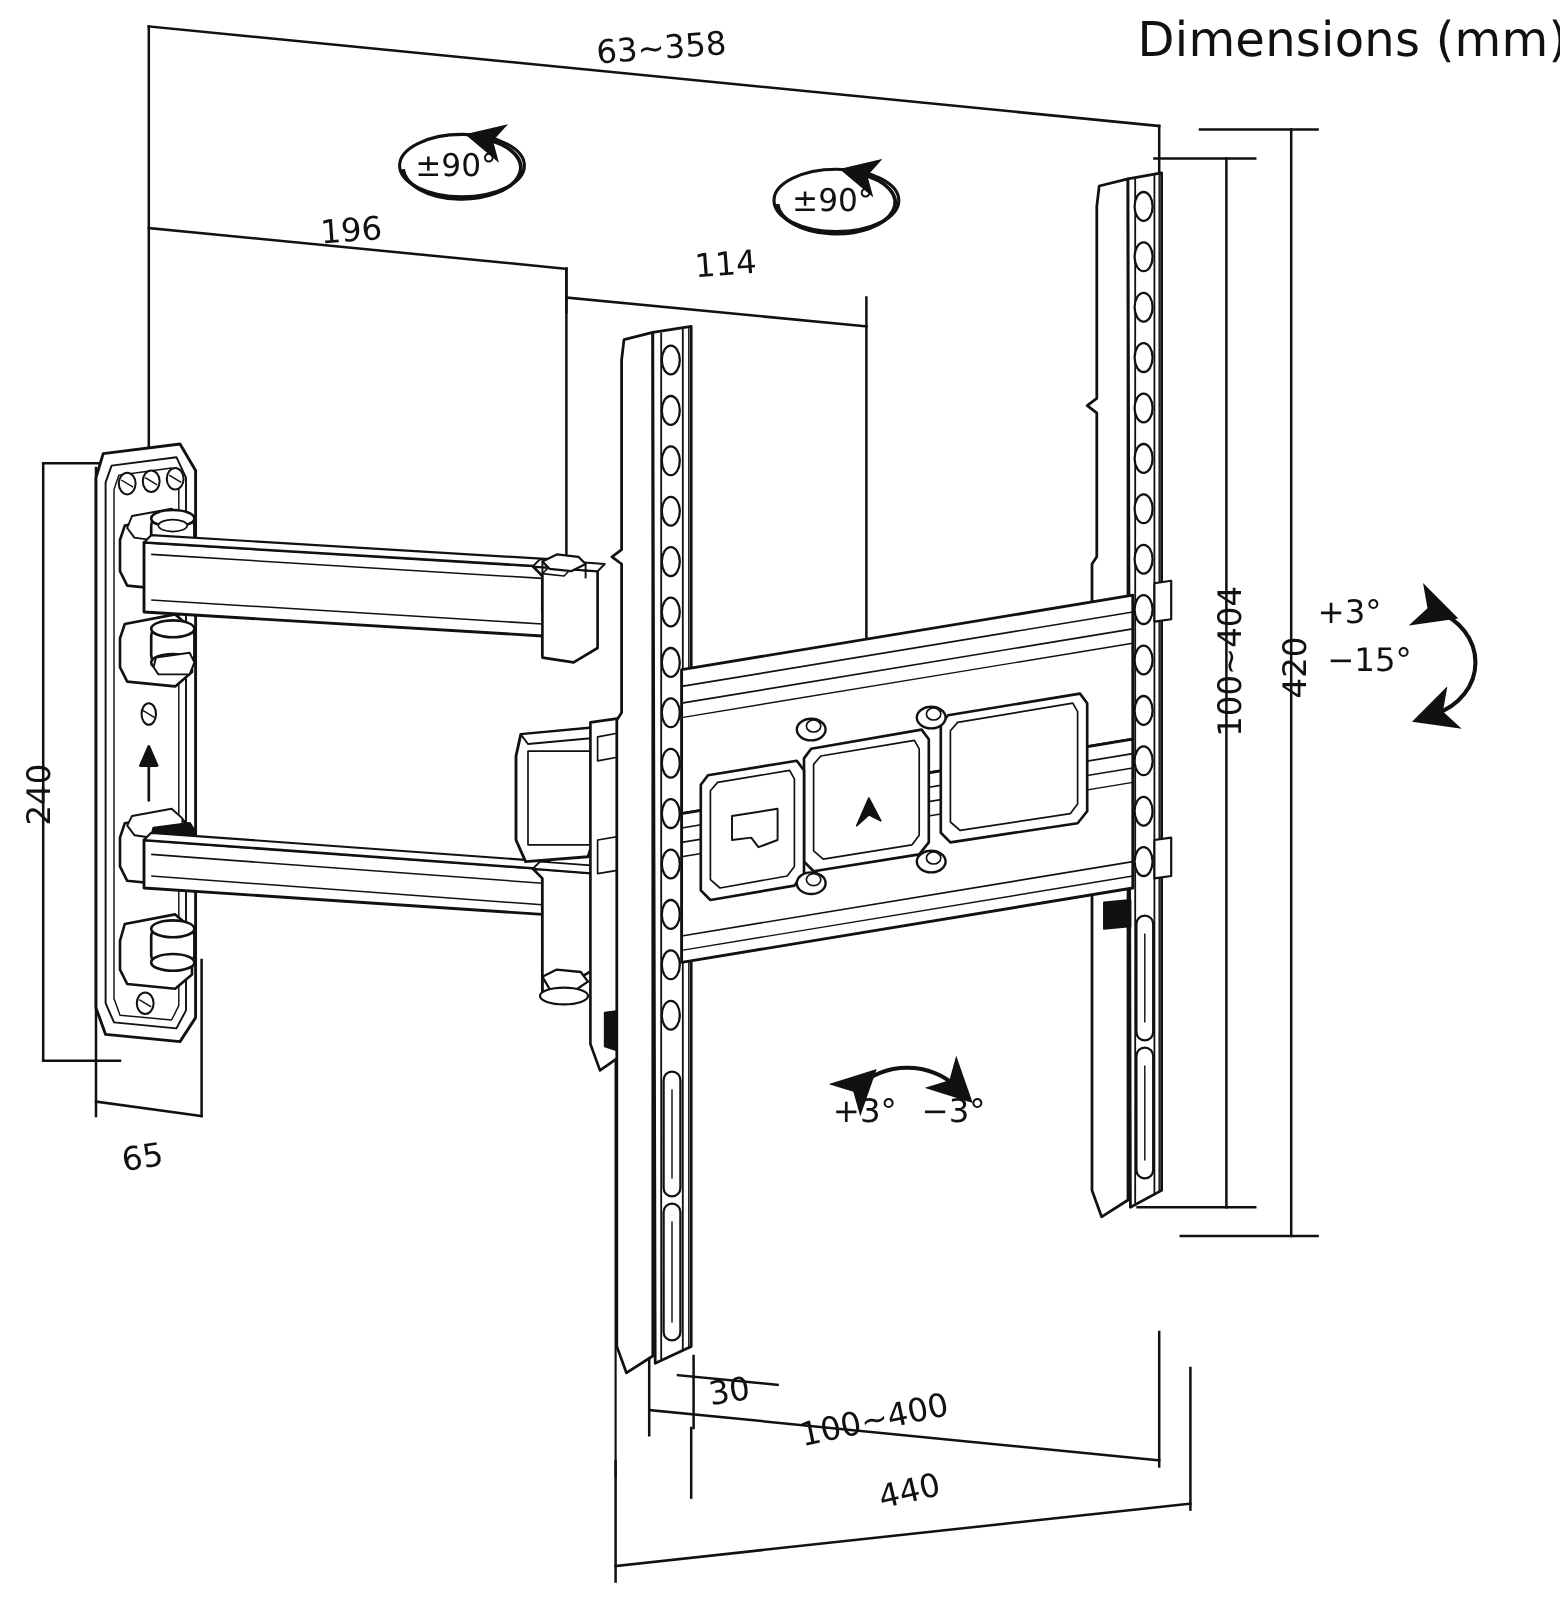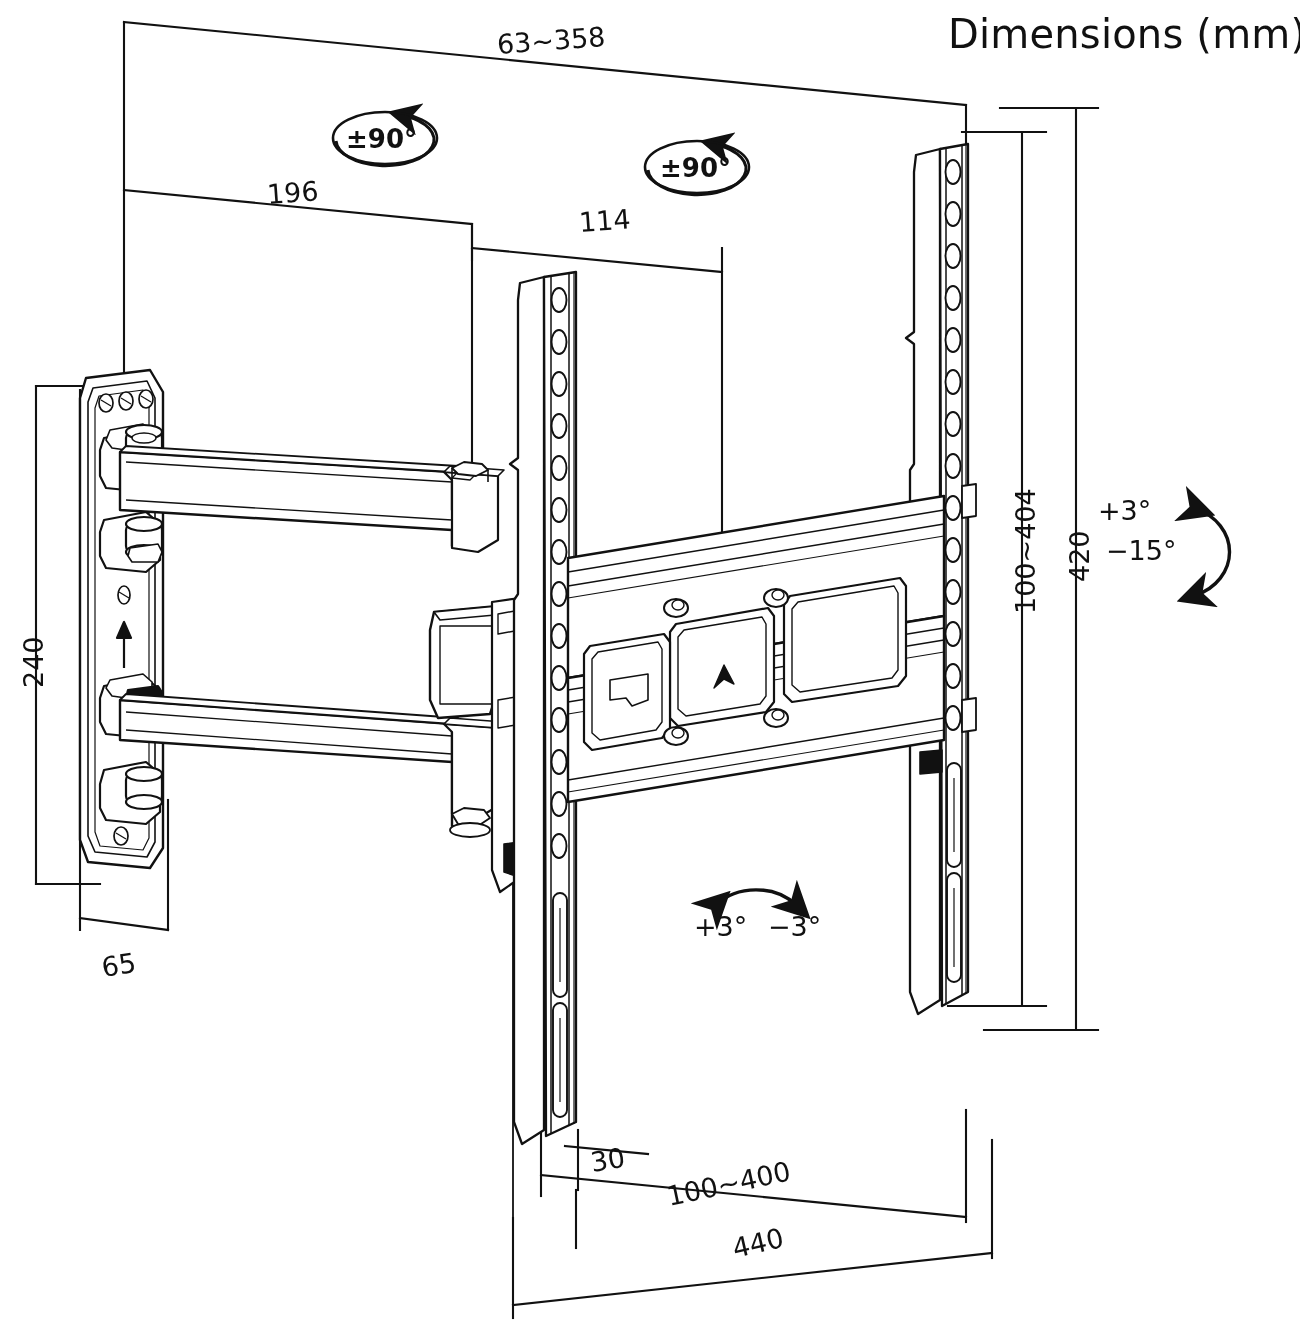--- a/index.html
+++ b/index.html
@@ -18,21 +18,21 @@
     color:#111111;
     white-space:pre;
     line-height:1;
     user-select:none;
   }
   #title{
     font-size:40px;
     letter-spacing:0.2px;
   }
   .dim{font-size:27px;}
-  .ang{font-size:26px;font-weight:bold;}
+  .ang{font-size:26px;}
   .ang-big{font-size:27px;}
   .rot-n4{transform:rotate(-4.2deg);transform-origin:left bottom;}
   .rot-n9{transform:rotate(-9deg);transform-origin:left bottom;}
   .rot-n12{transform:rotate(-12deg);transform-origin:left bottom;}
   .rot-n13{transform:rotate(-13deg);transform-origin:left bottom;}
   .vert{transform:rotate(-90deg);transform-origin:left top;}
 </style>
 </head>
 <body>
 

